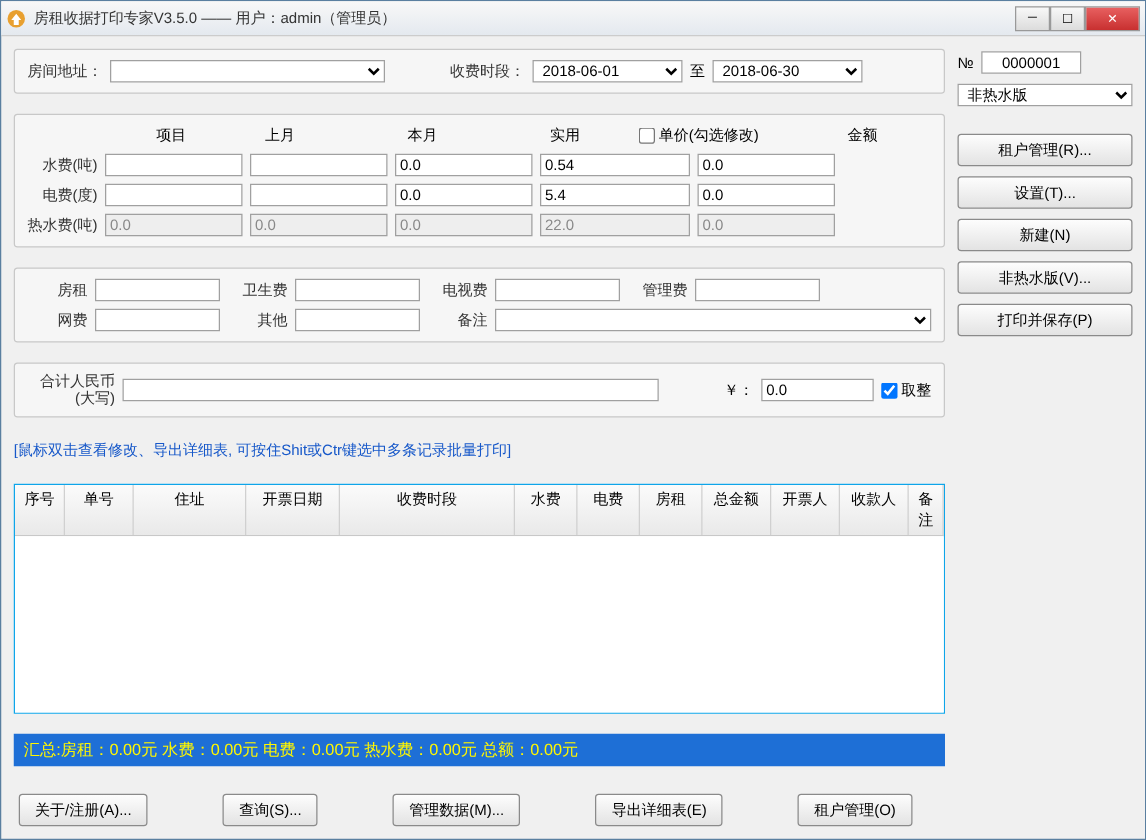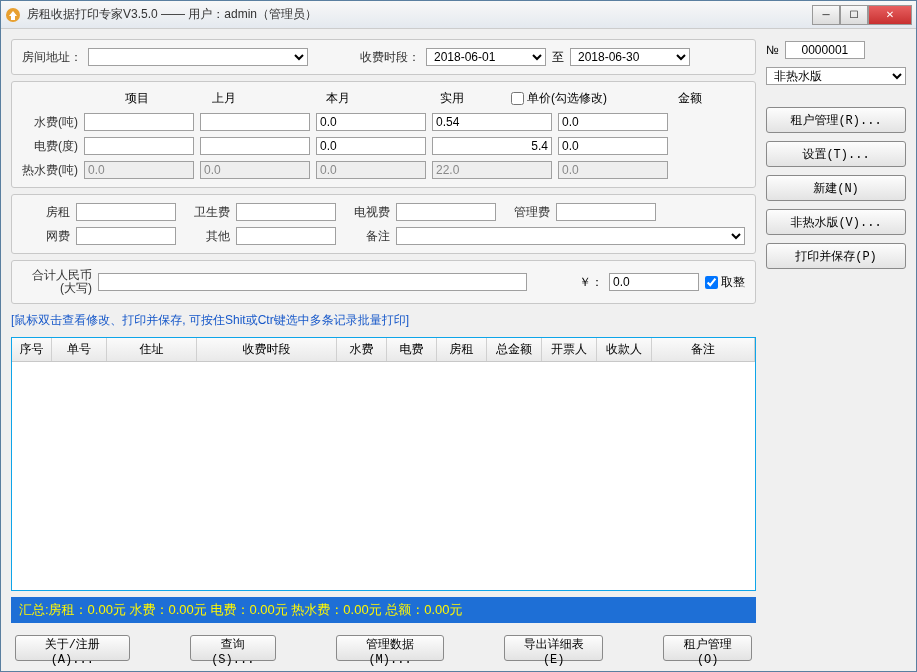--- a/index.html
+++ b/index.html
@@ -8,38 +8,38 @@
 .window { width: 917px; height: 672px; border: 1px solid #5a7fa0; background: #f0f0f0; display: flex; flex-direction: column; }
 
 .titlebar { height: 28px; background: linear-gradient(#f8f8f8,#e4e9ef); display: flex; align-items: center; padding: 0 4px; border-bottom: 1px solid #ccc; }
 .titlebar .icon { width: 16px; height: 16px; margin-right: 6px; }
 .titlebar .title { flex: 1; color: #333; }
 .winbtns { display: flex; gap: 0; }
 .winbtn { width: 28px; height: 20px; border: 1px solid #999; background: linear-gradient(#f8f8f8,#dcdcdc); display: flex; align-items: center; justify-content: center; font-size: 10px; cursor: pointer; }
 .winbtn.close { background: linear-gradient(#e86060,#c83030); color: #fff; width: 44px; }
 
 .content { flex: 1; padding: 10px; display: flex; gap: 10px; }
-.main { flex: 1; display: flex; flex-direction: column; gap: 6px; }
+.main { flex: 1; display: flex; flex-direction: column; gap: 16px; }
 .side { width: 140px; display: flex; flex-direction: column; gap: 8px; padding-top: 2px; }
 
 .panel { border: 1px solid #c8c8c8; border-radius: 3px; background: #f6f6f6; padding: 8px 10px; }
 
 .row { display: flex; align-items: center; gap: 6px; margin-bottom: 6px; }
 .row:last-child { margin-bottom: 0; }
 .lbl { text-align: right; color: #333; }
 .lbl-w { width: 56px; }
 .lbl-w2 { width: 48px; }
 
 input[type=text], select { height: 18px; border: 1px solid #a0a0a0; background: #fff; padding: 0 3px; font-size: 12px; }
 input[type=text]:disabled { background: #eee; color: #888; }
 select { background: #fff; }
 .cols-hdr { display: flex; align-items: center; gap: 4px; font-weight: normal; justify-content: flex-end; }
 .cols-hdr span { text-align: center; }
 
-.btn { height: 26px; padding: 0 12px; border: 1px solid #8a8a8a; background: linear-gradient(#fdfdfd,#e3e3e3); border-radius: 3px; cursor: pointer; font-size: 12px; font-family: Liberation Mono, monospace; }
+.btn { height: 26px; padding: 0 12px; border: 1px solid #8a8a8a; background: linear-gradient(#fdfdfd,#e3e3e3); border-radius: 3px; cursor: pointer; font-size: 12px; }
 
 .no-box { display: flex; align-items: center; gap: 6px; }
 .no-box .no-lbl { font-size: 12px; }
 .no-box input { width: 80px; text-align: center; }
 
 .hint { color: #1758c9; padding: 2px 0; }
 .hint-r { display: flex; align-items: center; gap: 6px; }
 .hint-row { display: flex; align-items: center; justify-content: space-between; }
 
 .table { border: 1px solid #0ea5e9; background: #fff; flex: 1; min-height: 170px; display: flex; flex-direction: column; }
@@ -103,21 +103,21 @@
           <input type="text" style="width: 110px;">
           <input type="text" style="width: 110px;" value="0.0">
           <input type="text" style="width: 120px;" value="0.54">
           <input type="text" style="width: 110px;" value="0.0">
         </div>
         <div class="row">
           <span class="lbl lbl-w">电费(度)</span>
           <input type="text" style="width: 110px;">
           <input type="text" style="width: 110px;">
           <input type="text" style="width: 110px;" value="0.0">
-          <input type="text" style="width: 120px; text-align: right;" value="5.4">
+          <input type="text" style="width: 120px;" value="5.4">
           <input type="text" style="width: 110px;" value="0.0">
         </div>
         <div class="row">
           <span class="lbl lbl-w">热水费(吨)</span>
           <input type="text" style="width: 110px;" disabled="" value="0.0">
           <input type="text" style="width: 110px;" disabled="" value="0.0">
           <input type="text" style="width: 110px;" disabled="" value="0.0">
           <input type="text" style="width: 120px;" disabled="" value="22.0">
           <input type="text" style="width: 110px;" disabled="" value="0.0">
         </div>
@@ -152,28 +152,29 @@
           <span>￥：</span>
           <input type="text" style="width: 90px;" value="0.0">
           <span class="chk">
               <input type="checkbox" checked="" style="">
               <span>取整</span>
             </span>
         </div>
       </div>
 
       <div class="hint-row">
-        <span class="hint">[鼠标双击查看修改、打印并保存, 可按住Shit或Ctr键选中多条记录批量打印]</span>
+        <span class="hint">[鼠标双击查看修改、导出详细表, 可按住Shit或Ctr键选中多条记录批量打印]</span>
       </div>
 
       <div class="table">
         <div class="thead">
           <div class="th" style="width:40px">序号</div>
           <div class="th" style="width:55px">单号</div>
           <div class="th" style="width:90px">住址</div>
+          <div class="th" style="width:75px">开票日期</div>
           <div class="th" style="width:140px">收费时段</div>
           <div class="th" style="width:50px">水费</div>
           <div class="th" style="width:50px">电费</div>
           <div class="th" style="width:50px">房租</div>
           <div class="th" style="width:55px">总金额</div>
           <div class="th" style="width:55px">开票人</div>
           <div class="th" style="width:55px">收款人</div>
           <div class="th" style="flex:1">备注</div>
         </div>
         <div class="tbody"></div>

